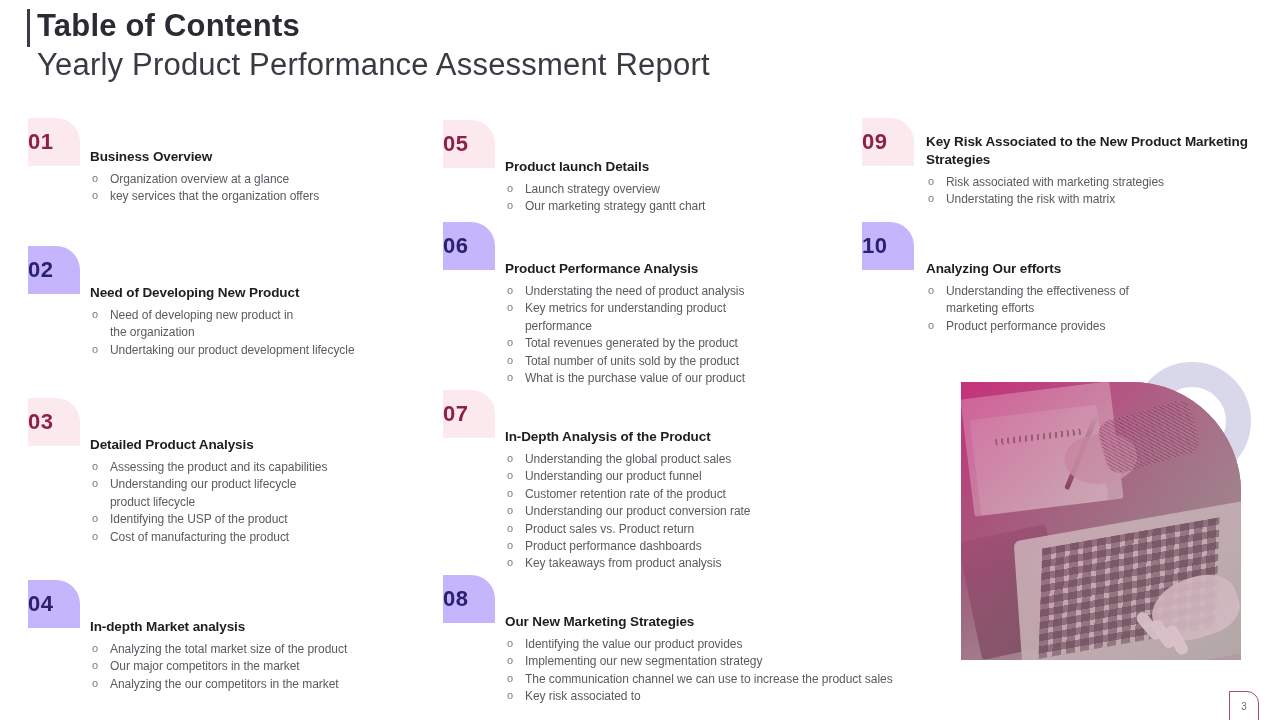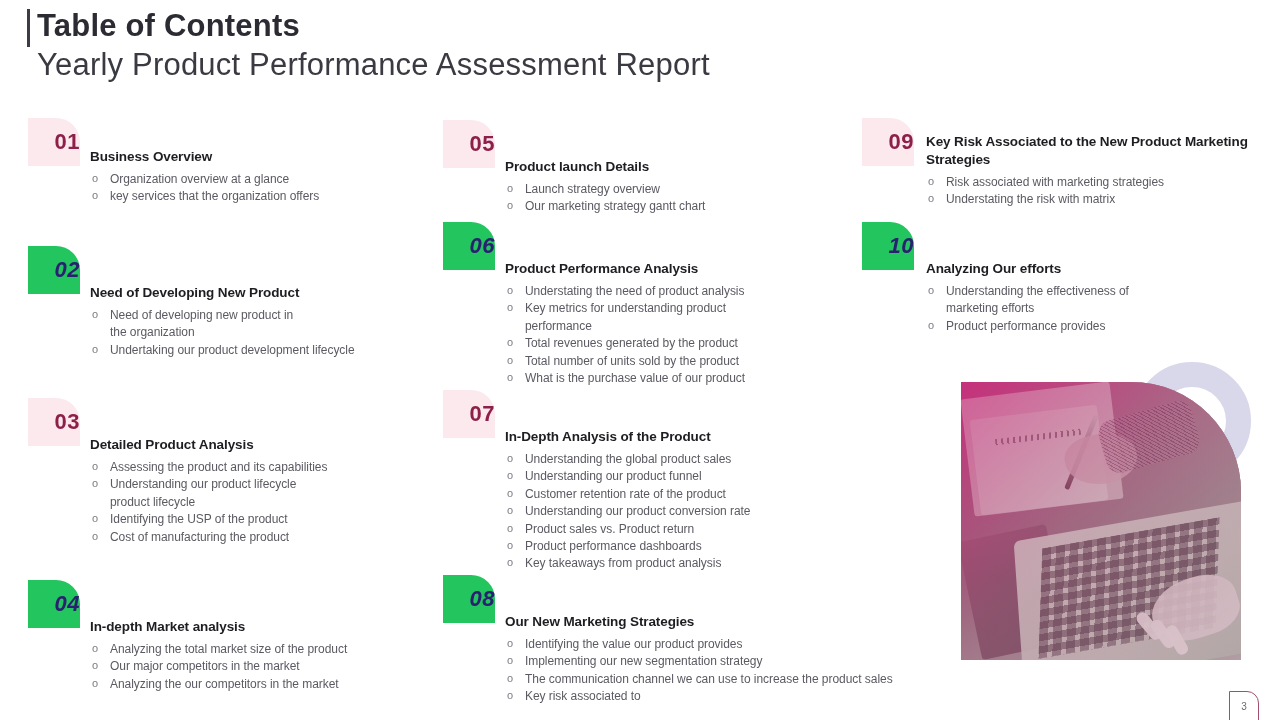--- a/index.html
+++ b/index.html
@@ -70,33 +70,32 @@
   }
   .num-badge {
     position: absolute;
     left: 0;
     top: 0;
     width: 52px;
     height: 48px;
     border-top-right-radius: 24px;
     display: flex;
     align-items: center;
-    justify-content: flex-end;
+    justify-content: flex-start;
     font-size: 22px;
     font-weight: bold;
     letter-spacing: 0.5px;
   }
   .badge-pink {
     background: #fbe9ee;
     color: #8e1f48;
   }
   .badge-purple {
-    background: #22c55e;
+    background: #c4b5fd;
     color: #2a2070;
-    font-style: italic;
   }
   .item-body {
     position: absolute;
     left: 62px;
     top: 0;
     width: calc(100% - 62px);
   }
   .item-title {
     font-size: 13.5px;
     font-weight: bold;

